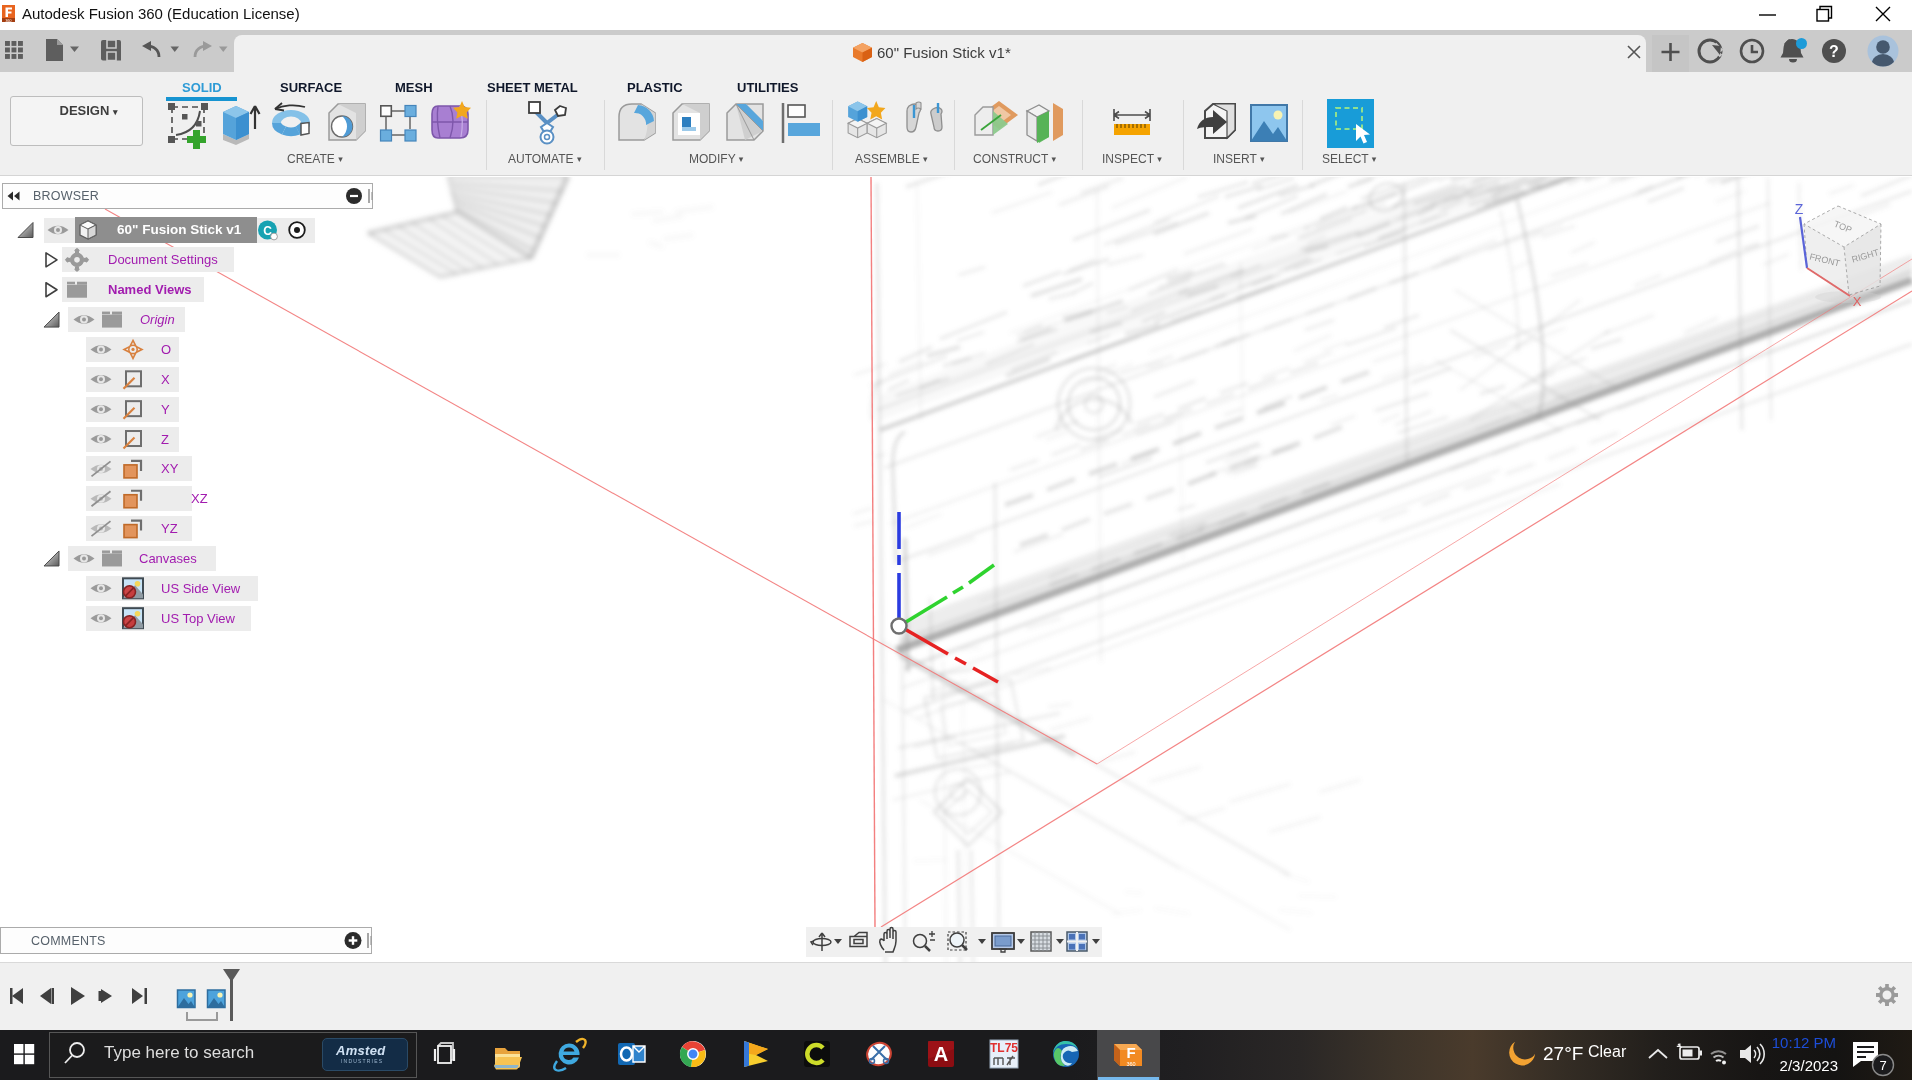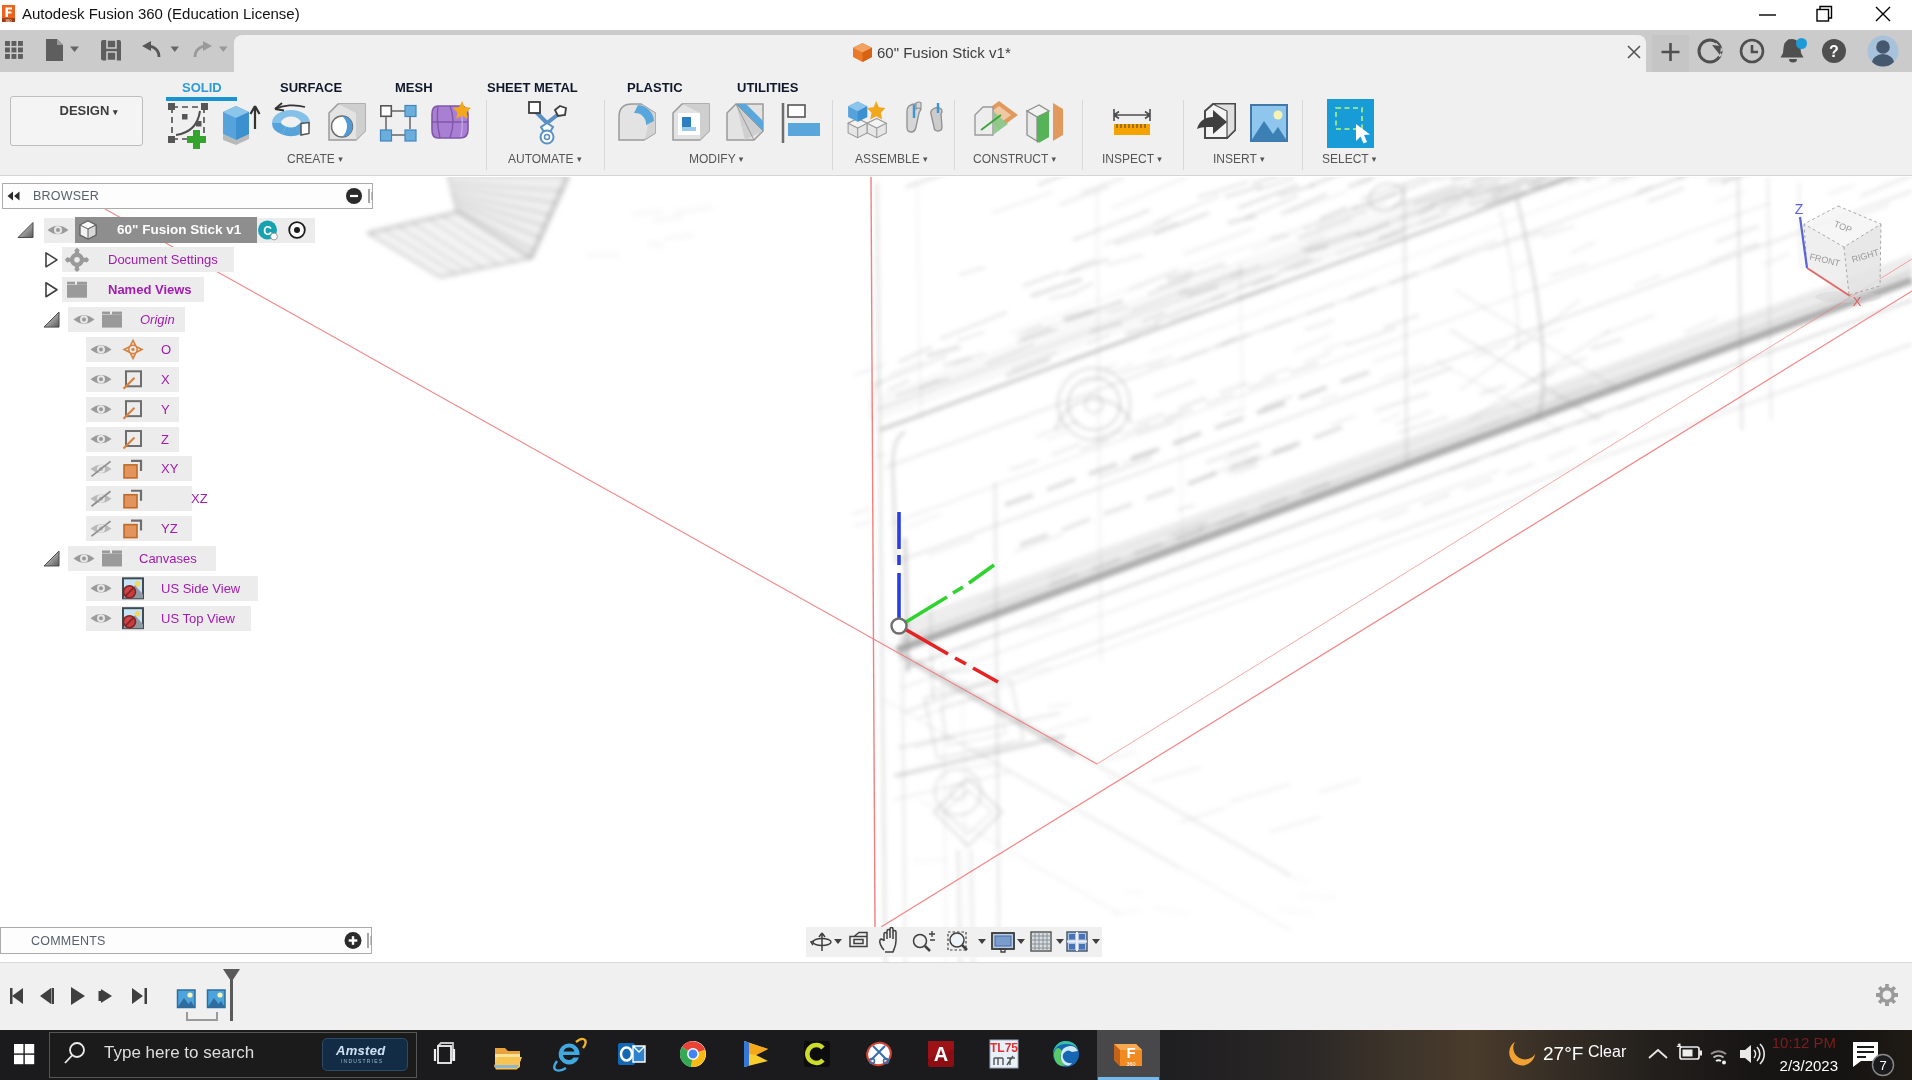--- a/index.html
+++ b/index.html
@@ -1219,15 +1219,15 @@
           <line x1="4" y1="5" x2="21" y2="5"></line>
           <line x1="4" y1="10" x2="21" y2="10"></line>
           <line x1="4" y1="15" x2="13" y2="15"></line>
         </g>
       <circle cx="30" cy="23" r="10.5" fill="#1b1b1d" stroke="#8a8a8a" stroke-width="1.4"></circle>
       <text x="30" y="27.5" text-anchor="middle" font-size="13" fill="#fff" font-family="Liberation Sans">7</text>
     </g>
   </svg>
   <div class="abs tbtext" style="left:1543px;top:1043px;font-size:19px;color:#fff;">27°F</div>
   <div class="abs tbtext" style="left:1588px;top:1043px;font-size:16px;color:#fff;">Clear</div>
-  <div class="abs tbtext" style="left:1836px;top:1034px;font-size:15px;color:#7f1d1d;white-space:nowrap;transform:translateX(-100%);">10:12 PM</div>
+  <div class="abs tbtext" style="left:1836px;top:1034px;font-size:15px;color:#1d4ed8;white-space:nowrap;transform:translateX(-100%);">10:12 PM</div>
   <div class="abs tbtext" style="left:1838px;top:1057px;font-size:15px;color:#fff;white-space:nowrap;transform:translateX(-100%);">2/3/2023</div>
 </div>
 
 </body></html>

